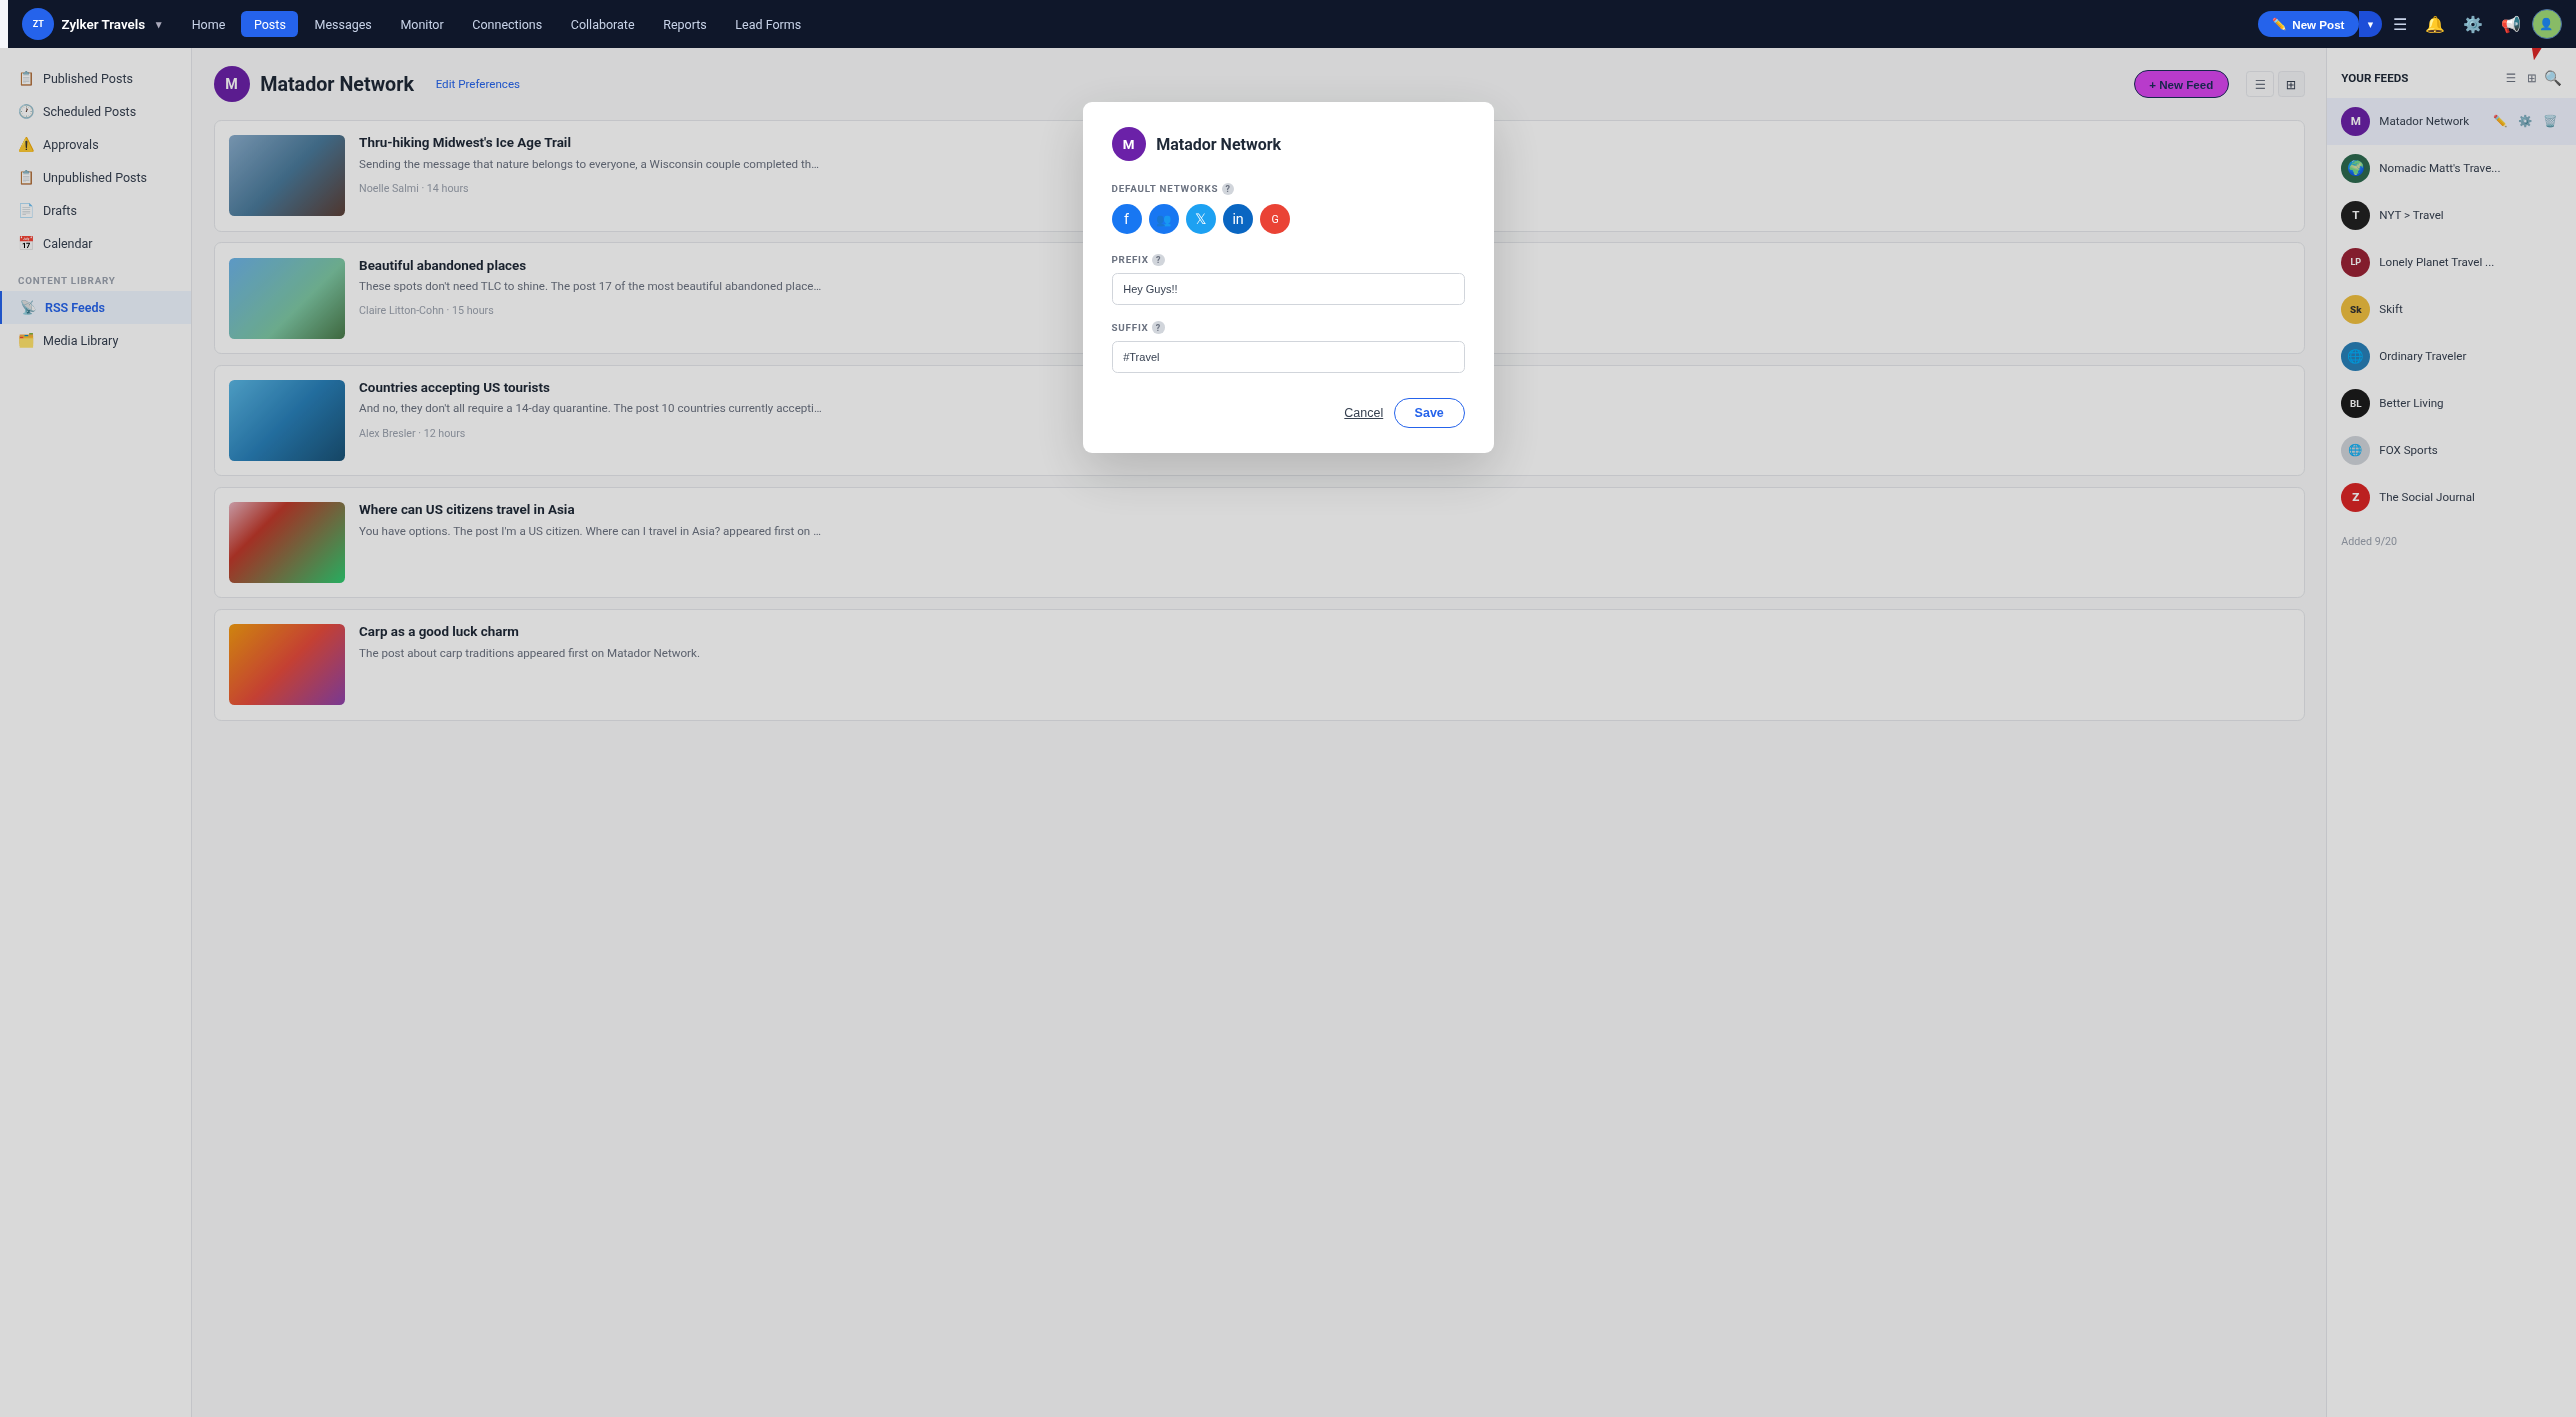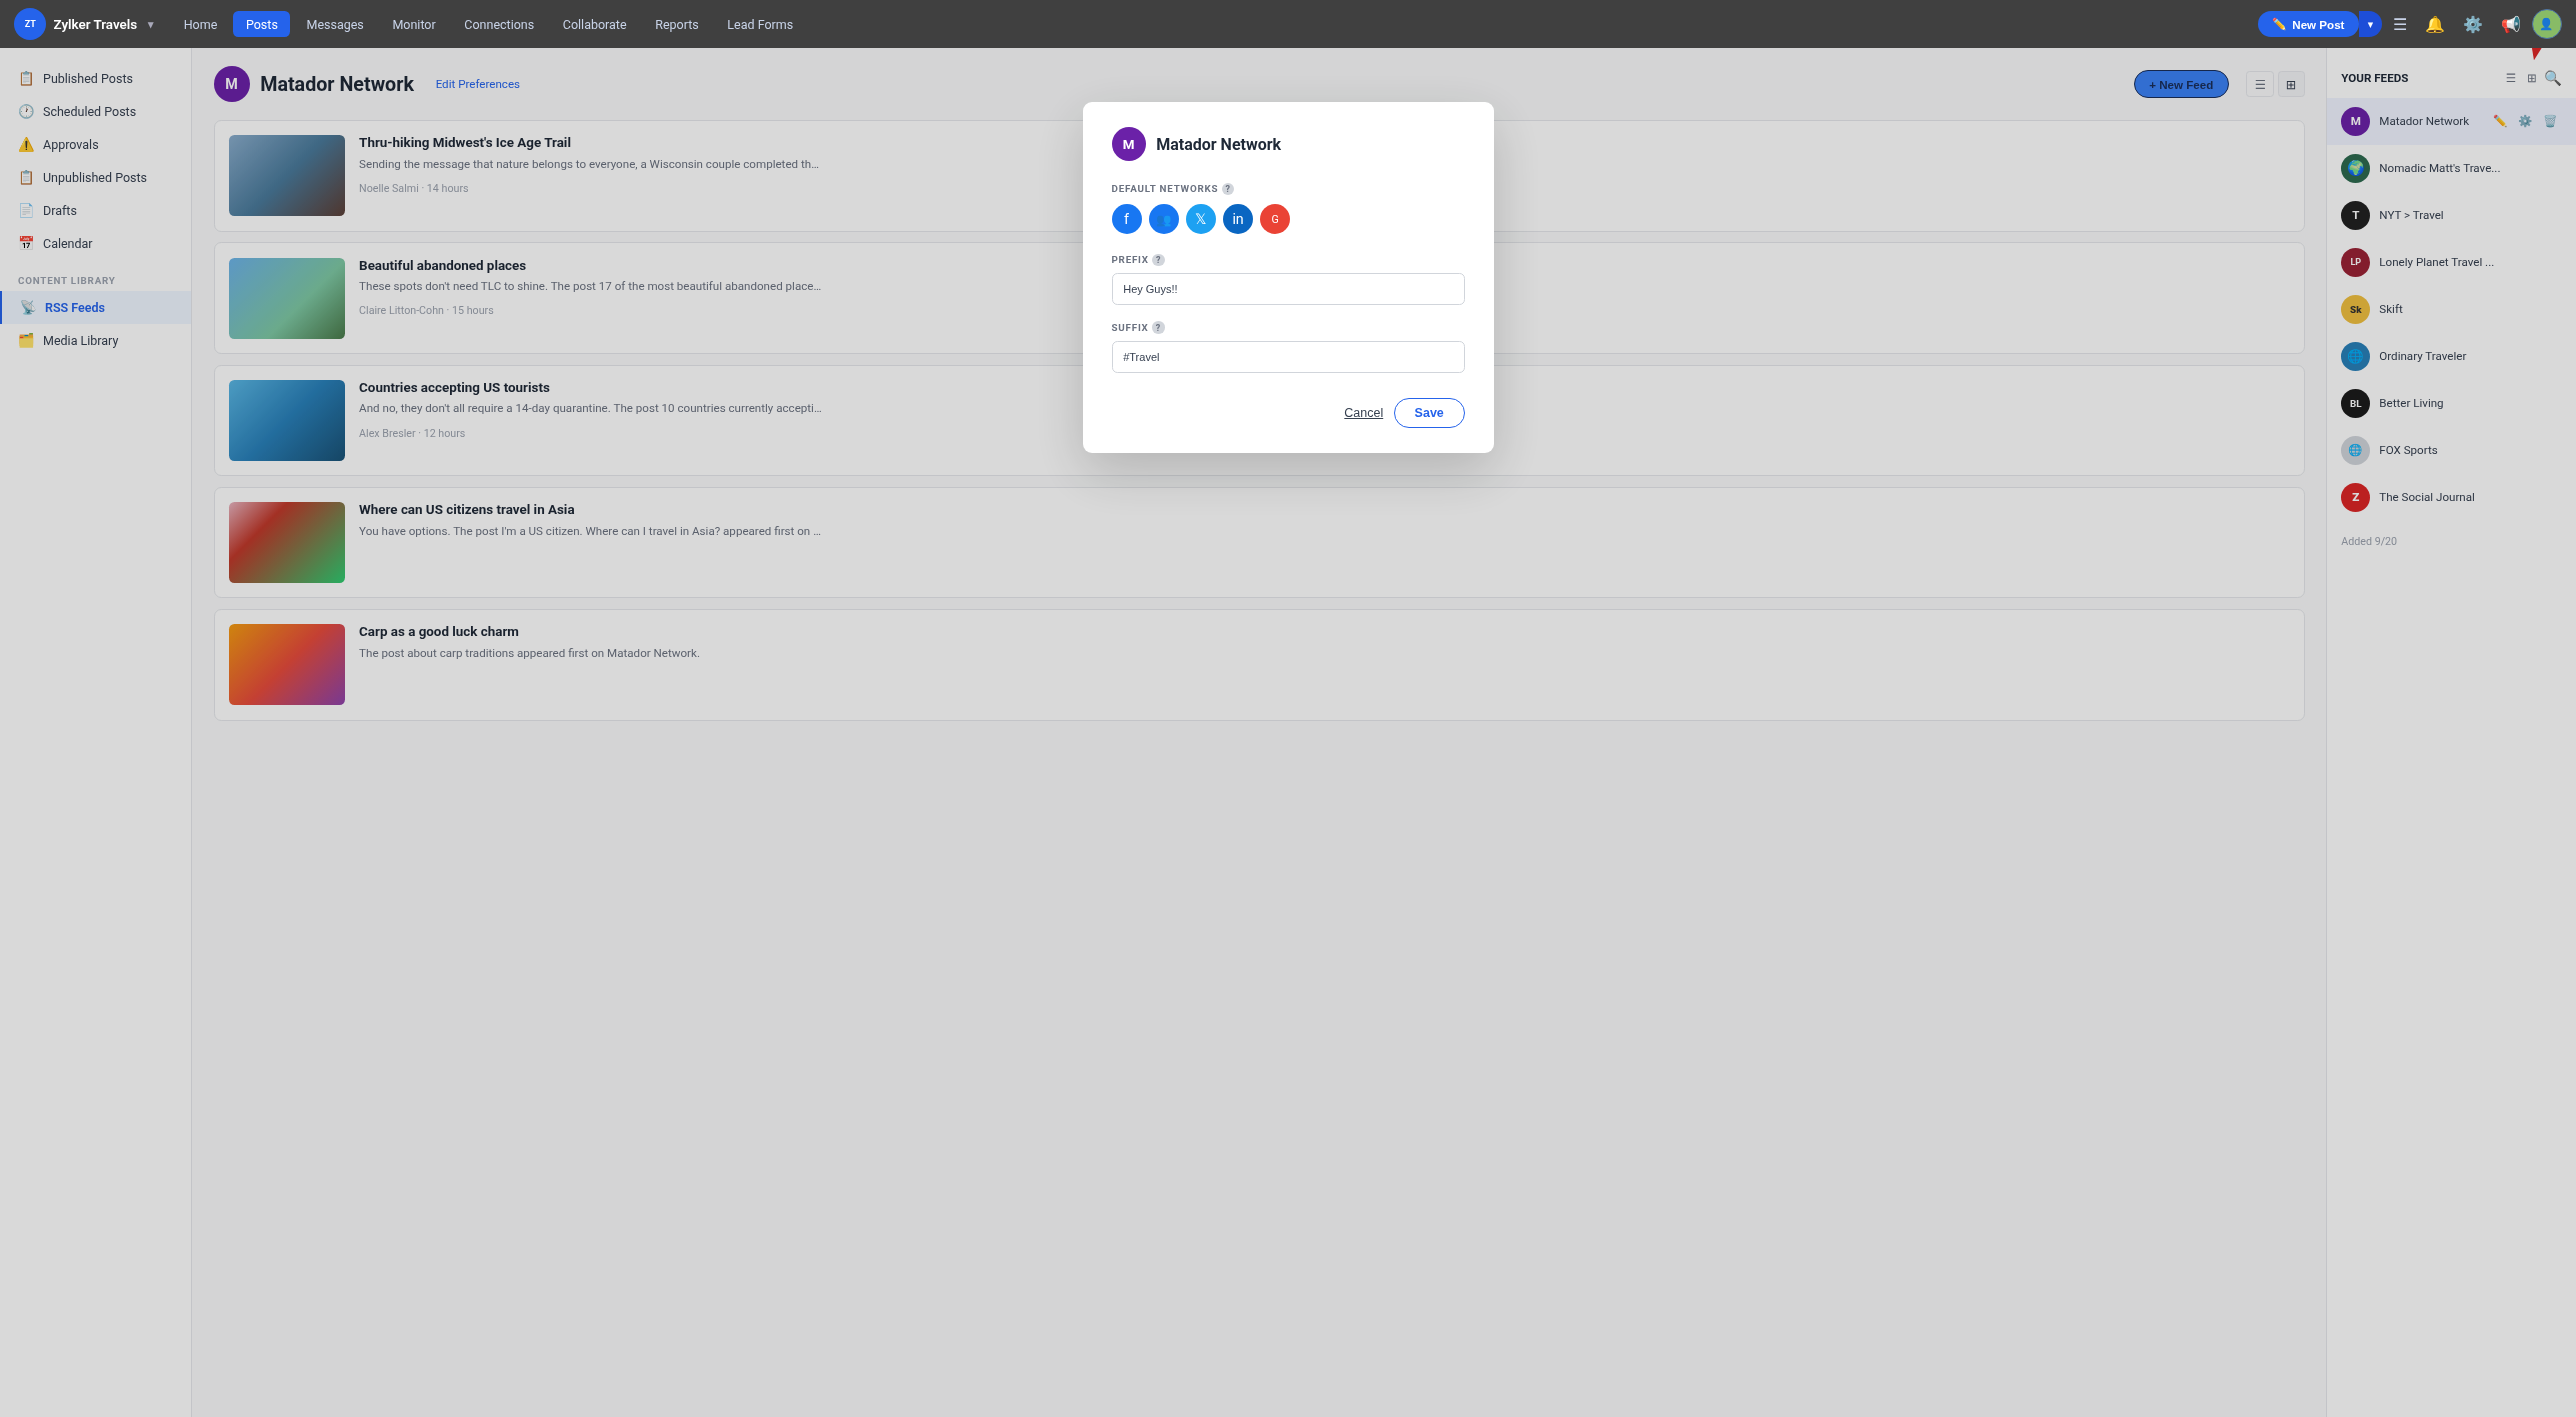--- a/index.html
+++ b/index.html
@@ -1,26 +1,26 @@
 <!DOCTYPE html>
 <html style="font-size:14.3px"><head>
   <meta charset="utf-8">
   <style>
     * { box-sizing: border-box; margin: 0; padding: 0; }
     body { font-family: -apple-system, BlinkMacSystemFont, 'Segoe UI', Roboto, sans-serif; background: #f5f6fa; color: #333; overflow: hidden; }
 
     
     .topnav {
-      background: #404040;
+      background: #0f172a;
       display: flex;
       align-items: center;
       height: 48px;
       padding: 0 14.3px;
       gap: 3.6px;
-      position: fixed; top: 0; left: 0; right: 0; z-index: 100;
+      position: fixed; top: 0; left: 8px; right: 0; z-index: 100;
     }
     .brand {
       display: flex; align-items: center; gap: 7.2px;
       color: #fff; font-size: 13.4px; font-weight: 600;
       margin-right: 14.3px; cursor: pointer;
     }
     .brand-logo {
       width: 32px; height: 32px; background: #2563eb; border-radius: 50%;
       display: flex; align-items: center; justify-content: center;
       font-size: 9px; color: #fff; font-weight: bold;
@@ -98,21 +98,21 @@
     }
     .feed-avatar {
       width: 36px; height: 36px; border-radius: 50%;
       background: #6b21a8; display: flex; align-items: center; justify-content: center;
       color: #fff; font-weight: 700; font-size: 14.3px;
     }
     .feed-title { font-size: 19.7px; font-weight: 700; color: #1f2937; }
     .edit-prefs { color: #2563eb; font-size: 11.6px; text-decoration: none; cursor: pointer; margin-left: 11px; }
     .feed-header-spacer { flex: 1; }
     .new-feed-btn {
-      border: 1.3px solid #1a2e5a; background: #3b82f6; color: #1a2e5a;
+      border: 1.3px solid #1a2e5a; background: #d946ef; color: #1a2e5a;
       border-radius: 18px; padding: 6.3px 14.3px; font-size: 11.6px; font-weight: 600;
       cursor: pointer; display: flex; align-items: flex-start; gap: 5.4px;
     }
     .view-toggle { display: flex; gap: 3.6px; margin-left: 7.2px; }
     .view-btn {
       background: none; border: 0.9px solid #e5e7eb; border-radius: 3.6px;
       padding: 4.5px 7.2px; font-size: 12.5px; cursor: pointer; color: #6b7280;
     }
     .view-btn.active { color: #374151; background: #f3f4f6; }
 

